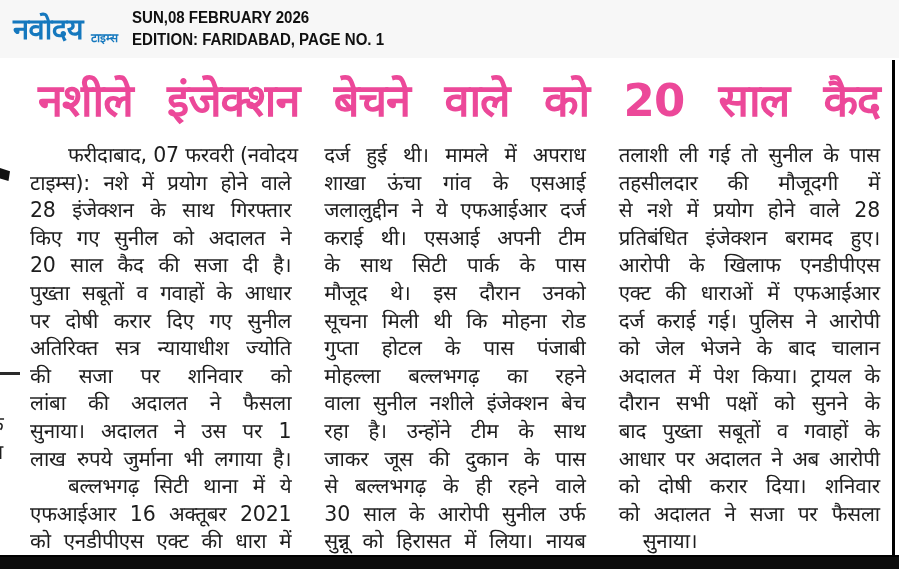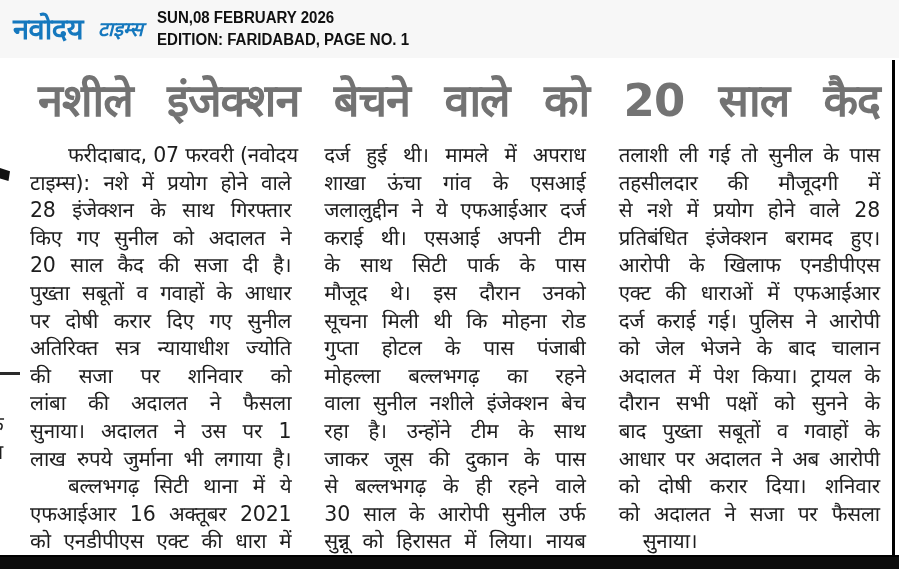--- a/index.html
+++ b/index.html
@@ -11,43 +11,42 @@
     font-family: "DejaVu Sans", sans-serif;
   }
   
   .topbar {
     position: absolute; top: 0; left: 0;
     width: 899px; height: 58px;
     background: #f7f7f7;
     border-bottom: 1px solid #ececec;
     display: flex; align-items: center;
   }
-  .logo { margin-left: 13px; white-space: nowrap; display: flex; align-items: center; }
+  .logo { margin-left: 13px; white-space: nowrap; display: flex; align-items: flex-end; }
   .logo-main {
     color: #1578be; font-weight: 800; font-size: 29px; line-height: 1;
     letter-spacing: -0.5px;
   }
   .logo-sub {
-    color: #1578be; font-weight: 600; font-size: 20px; line-height: 1;
-    margin-left: 15px;
-    font-style: italic;
+    color: #1578be; font-weight: 600; font-size: 12px; line-height: 1;
+    margin-left: 8px;
   }
   .dateblock {
     margin-left: 14px;
     font-family: "Liberation Sans", sans-serif;
     font-weight: bold; font-size: 16px; line-height: 22px; color: #101010;
     transform: scaleX(0.94); transform-origin: left center;
     white-space: nowrap;
   }
   
   .clip { position: absolute; top: 58px; left: 0; width: 899px; height: 511px; background: #fff; }
   .headline {
     margin: 0; padding: 15px 19px 0 38px;
     font-size: 45px; line-height: 56px; font-weight: 800;
-    color: #737373; letter-spacing: -1px;
+    color: #ec4899; letter-spacing: -1px;
     white-space: nowrap;
     text-align: justify; text-align-last: justify;
   }
   .cols {
     display: flex; gap: 33px;
     margin: 13px 19px 0 30px;
     color: #1d1d1d;
   }
   .col { flex: 1 1 0; min-width: 0; }
   .line {

